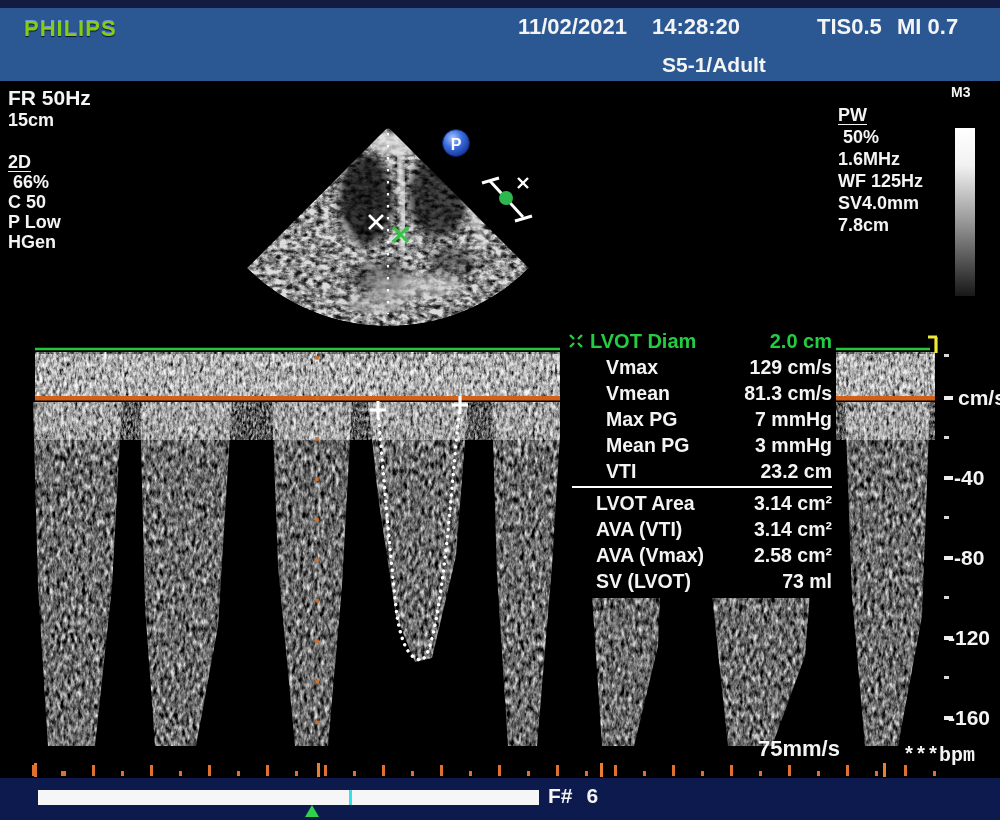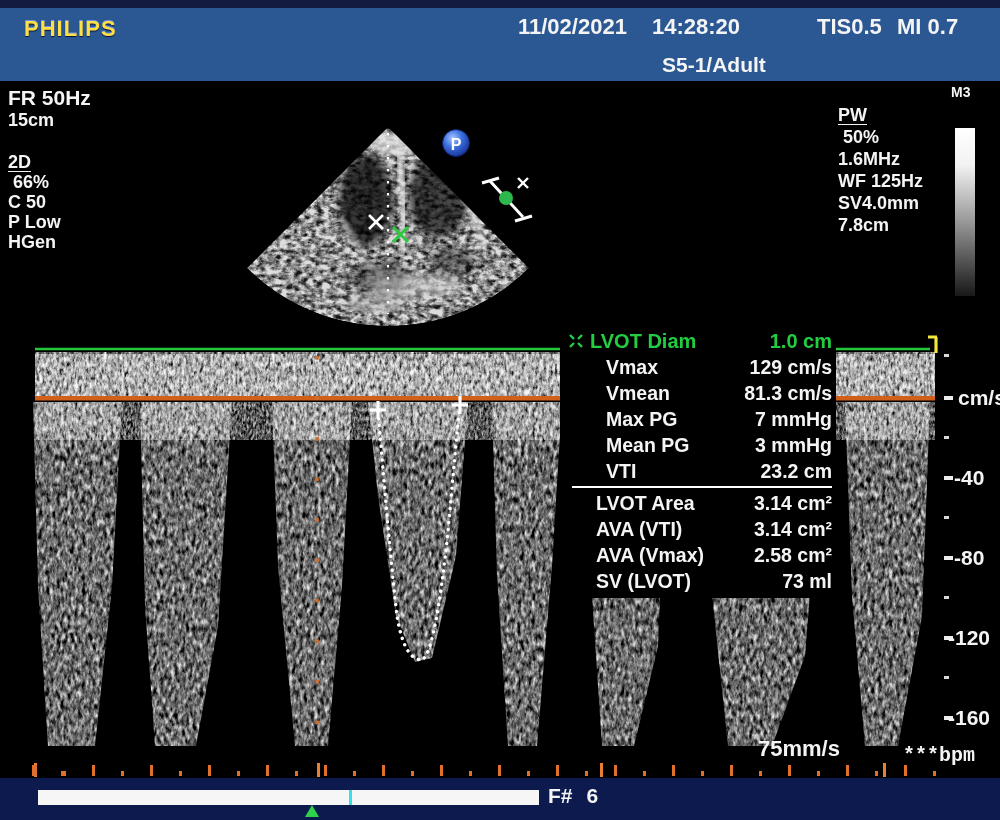--- a/index.html
+++ b/index.html
@@ -2,21 +2,21 @@
 <html><head>
 <meta charset="utf-8">
 <style>
   html,body{margin:0;padding:0;background:#000;}
   #screen{position:relative;width:1000px;height:820px;background:#000;overflow:hidden;
           font-family:"Liberation Sans",sans-serif;font-weight:bold;color:#f4f4f4;}
   
   #topstrip{position:absolute;left:0;top:0;width:1000px;height:8px;background:#141b40;}
   #header{position:absolute;left:0;top:8px;width:1000px;height:73px;background:#2b5892;}
   #brand{position:absolute;left:24px;top:8px;font-size:22px;letter-spacing:1px;
-         color:#fde047;text-shadow:0 1px 1px #0a1535,0 -1px 0 #6f94e8;}
+         color:#84cc16;text-shadow:0 1px 1px #0a1535,0 -1px 0 #6f94e8;}
   #hdr-date{position:absolute;left:518px;top:6px;font-size:22px;}
   #hdr-time{position:absolute;left:652px;top:6px;font-size:22px;}
   #hdr-tis{position:absolute;left:817px;top:6px;font-size:22px;}
   #hdr-mi{position:absolute;left:897px;top:6px;font-size:22px;}
   #hdr-hospital{position:absolute;left:347px;top:45px;font-size:21px;}
   #hdr-probe{position:absolute;left:662px;top:45px;font-size:21px;}
   
   .pline{font-size:18px;line-height:20px;white-space:pre;}
   #lparams{position:absolute;left:8px;top:86px;}
   #lparams .big{font-size:21px;line-height:24px;}
@@ -207,21 +207,21 @@
   <div id="panel">
     <div class="prow green">
       <span class="micon">
         <svg width="14" height="14" viewBox="0 0 14 14">
             <g stroke="#23cd41" stroke-width="2.4">
           <path d="M1,1 L5,5 M13,1 L9,5 M1,13 L5,9 M13,13 L9,9" fill="none"></path>
             </g>
           </svg>
       </span>
       <span class="plabel">LVOT Diam</span>
-      <span class="pval">1.0 cm</span>
+      <span class="pval">2.0 cm</span>
     </div>
     <div class="prow">
       <span class="plabel ind">Vmax</span>
         <span class="pval">129 cm/s</span>
       </div>
     <div class="prow">
       <span class="plabel ind">Vmean</span>
         <span class="pval">81.3 cm/s</span>
       </div>
     <div class="prow">

